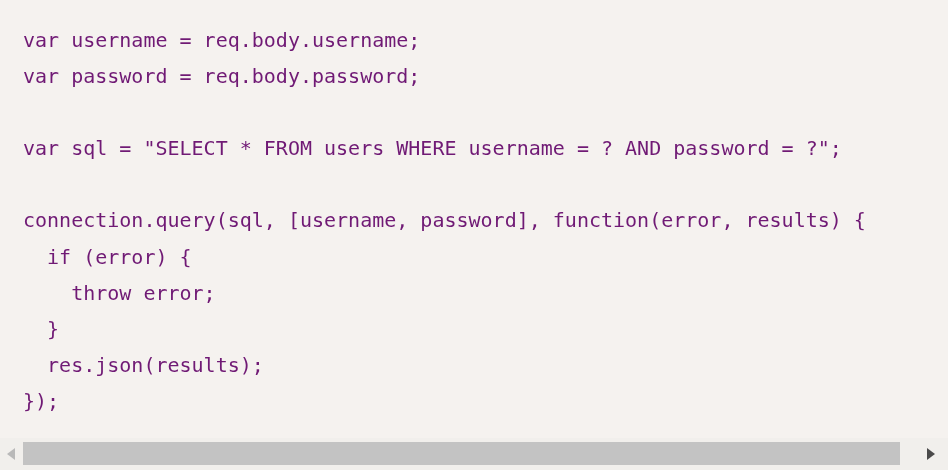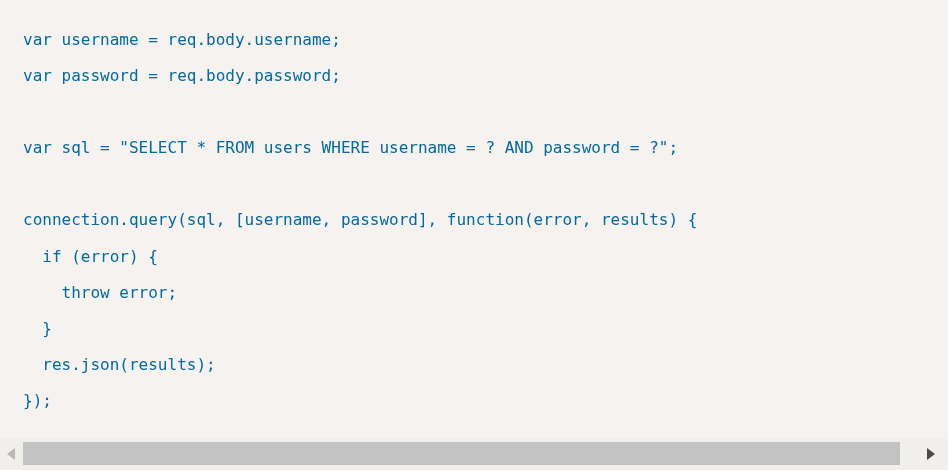--- a/index.html
+++ b/index.html
@@ -30,24 +30,24 @@
     background: #f5f2ef;
   }
   #code-block {
     position: absolute;
     left: 23px;
     top: 22px;
     margin: 0;
     padding: 0;
     white-space: pre;
     font-family: "DejaVu Sans Mono", monospace;
-    font-size: 16px;
+    font-size: 20px;
     line-height: 36.1px;
     letter-spacing: 0px;
-    color: #0369a1;
+    color: #701a75;
     background: transparent;
     -webkit-font-smoothing: antialiased;
   }
   .code-line {
     display: block;
     height: 36.1px;
     white-space: pre;
     min-height: 36.1px;
   }
   .code-line.blank {

